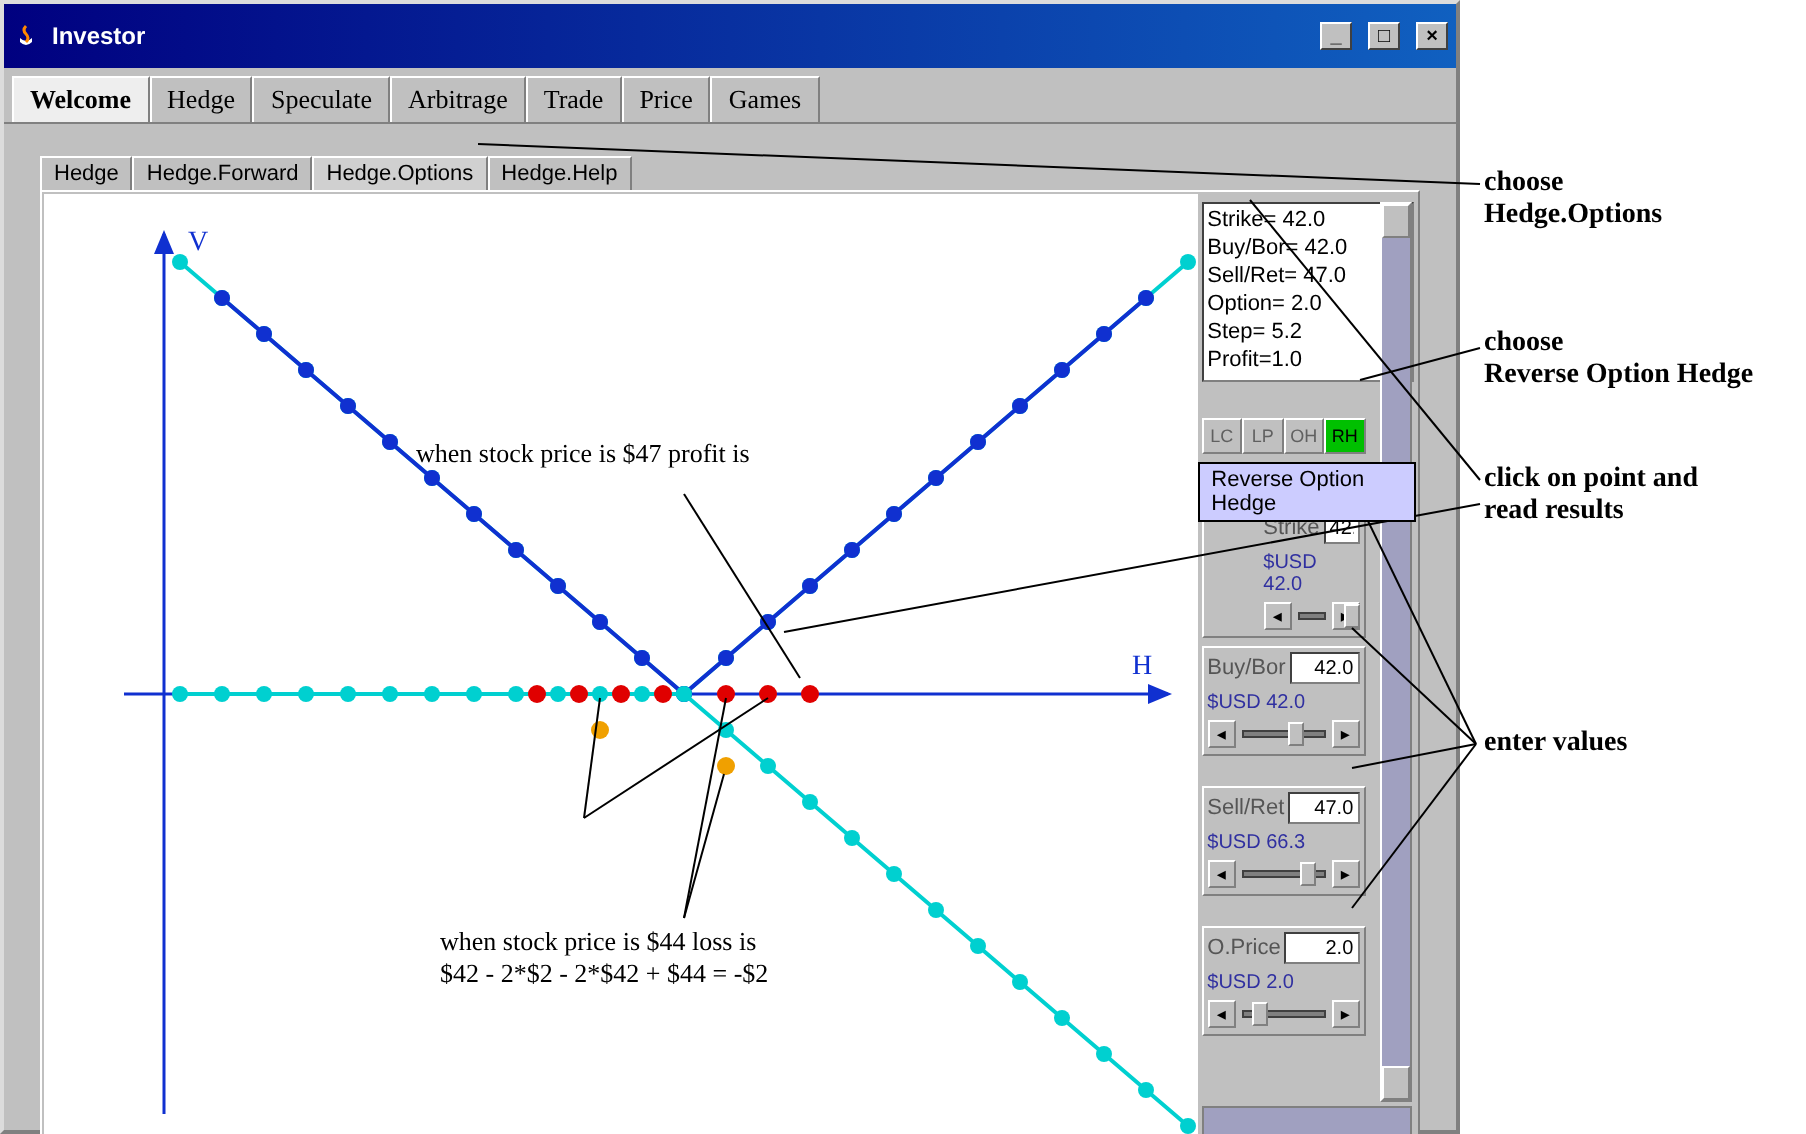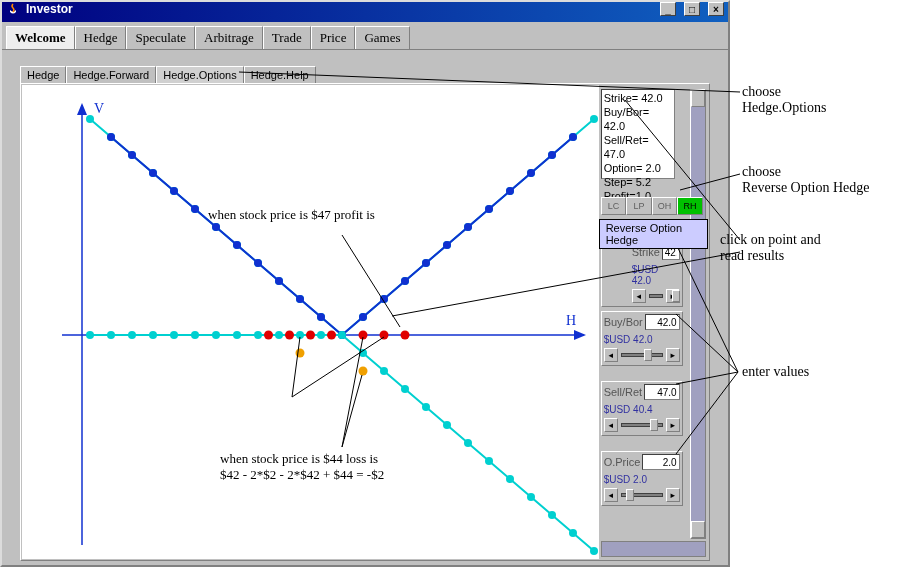--- a/index.html
+++ b/index.html
@@ -18,27 +18,28 @@
     position: absolute;
     left: 0; top: 0;
     width: 730px;
     height: 567px;
     border: 2px solid #808080;
     border-top-color: #dcdcdc;
     border-left-color: #dcdcdc;
     background: #c0c0c0;
   }
   .titlebar {
-    height: 20px;
+    height: 32px;
     background: linear-gradient(to right, #000080, #1060c0);
     color: #fff;
     font-family: Arial, sans-serif;
     font-size: 12px;
     font-weight: bold;
     display: flex;
+    align-items: center;
     padding: 0 4px;
     gap: 6px;
   }
   .java-icon {
     width: 14px; height: 14px;
     display: inline-block;
   }
   .titlebar-spacer { flex: 1 1 auto; }
   .winbtn {
     width: 16px; height: 14px;
@@ -128,21 +129,21 @@
     height: 100%;
     background: #c0c0c0;
     position: relative;
     font-family: Arial, sans-serif;
     font-size: 11px;
     overflow: hidden;
   }
   .results-box {
     position: absolute;
     left: 2px; top: 4px;
-    width: 74px;
+    width: 106px;
     height: 90px;
     background: #fff;
     border: 1px solid #808080;
     border-top-color: #404040;
     border-left-color: #404040;
     font-size: 11px;
     padding: 1px 2px;
     line-height: 14px;
   }
   .vbar {
@@ -170,21 +171,21 @@
   .hbar {
     position: absolute;
     left: 2px; right: 2px; bottom: 2px;
     height: 16px;
     background: #a0a0c0;
     border: 1px solid #808080;
   }
   .strategy-row {
     position: absolute;
     left: 2px; top: 112px;
-    width: 102px;
+    width: 82px;
     display: flex;
     gap: 0;
   }
   .sbtn {
     flex: 1;
     height: 18px;
     border: 1px solid #808080;
     border-top-color: #fff;
     border-left-color: #fff;
     background: #c0c0c0;
@@ -274,21 +275,21 @@
     border: 1px solid #808080;
     border-top-color: #fff;
     border-left-color: #fff;
   }
 
   
   .guide {
     position: absolute;
     font-family: "Times New Roman", serif;
     font-size: 14px;
-    font-weight: normal;
+    font-weight: bold;
     color: #000;
   }
   .guide-lines {
     position: absolute;
     left: 0; top: 0;
     width: 903px; height: 567px;
     pointer-events: none;
   }
 </style>
 </head>
@@ -479,21 +480,21 @@
             </div>
           <div class="slider-btn">▸</div>
         </div>
       </div>
 
       <div class="param-block" style="top:296px;">
         <div class="param-label-row">
           <span>Sell/Ret</span>
           <input class="param-input" value="47.0" style="">
         </div>
-        <div class="param-usd">$USD 40.4</div>
+        <div class="param-usd">$USD 66.3</div>
         <div class="param-slider">
           <div class="slider-btn">◂</div>
           <div class="slider-track">
               <div class="slider-thumb" style="left:28px;"></div>
             </div>
           <div class="slider-btn">▸</div>
         </div>
       </div>
 
       <div class="param-block" style="top:366px;">
@@ -515,21 +516,21 @@
 </div>
 
 <div class="guide" style="left:742px; top:84px;">
   <div>choose</div>
     <div>Hedge.Options</div>
 </div>
 <div class="guide" style="left:742px; top:164px;">
   <div>choose</div>
     <div>Reverse Option Hedge</div>
 </div>
-<div class="guide" style="left:720px; top:232px;">
+<div class="guide" style="left:742px; top:232px;">
   <div>click on point and</div>
     <div>read results</div>
 </div>
 <div class="guide" style="left:742px; top:364px;">enter values</div>
 
 <svg class="guide-lines">
   <line x1="740" y1="92" x2="239" y2="72" stroke="#000" stroke-width="1"></line>
   <line x1="740" y1="174" x2="680" y2="190" stroke="#000" stroke-width="1"></line>
   <line x1="740" y1="240" x2="625" y2="100" stroke="#000" stroke-width="1"></line>
   <line x1="740" y1="252" x2="392" y2="316" stroke="#000" stroke-width="1"></line>

